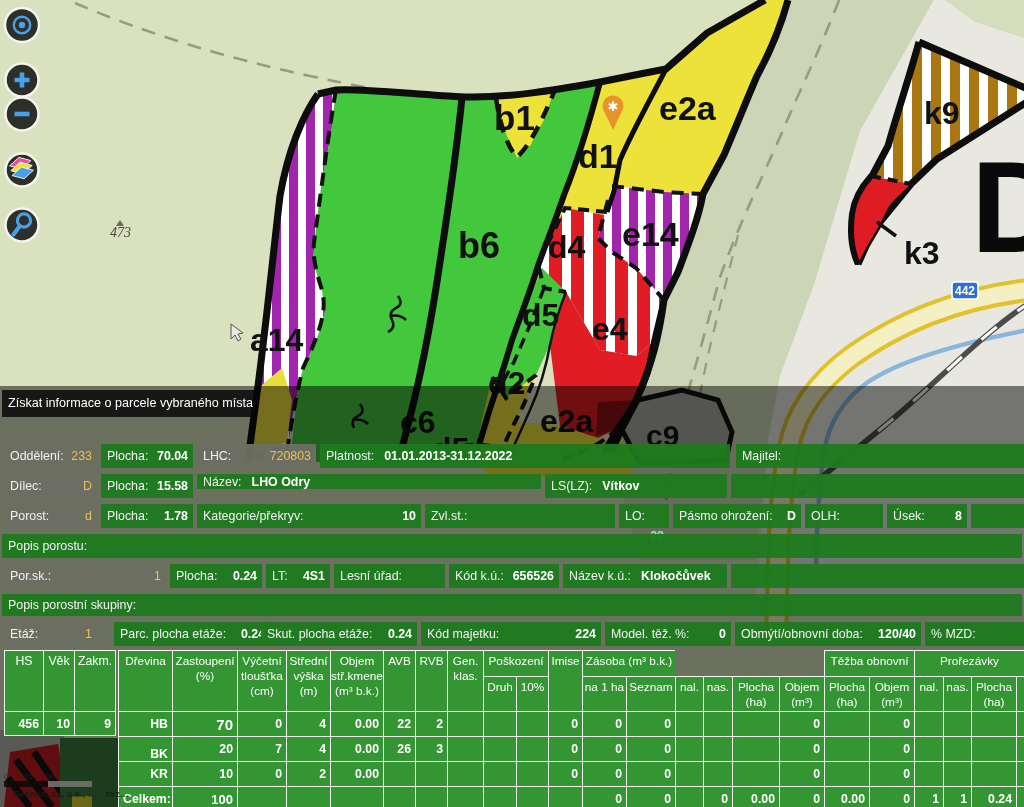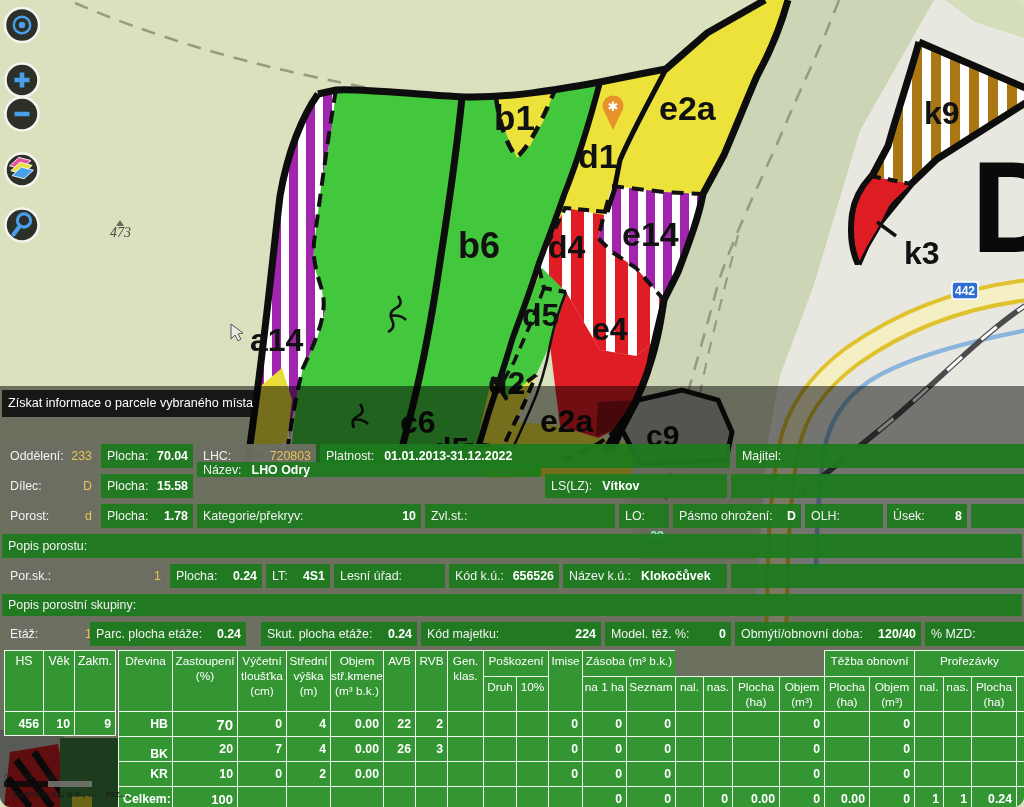--- a/index.html
+++ b/index.html
@@ -1,17 +1,17 @@
 <!DOCTYPE html>
 <html><head>
 <meta charset="utf-8">
 <style>
 html,body{margin:0;padding:0;width:1024px;height:807px;overflow:hidden;background:#d9e1bf;
 font-family:"Liberation Sans",sans-serif;}
-#stage{position:relative;width:1024px;height:807px;overflow:hidden;border-radius:11px;}
+#stage{position:relative;width:1024px;height:807px;overflow:hidden;}
 #map{position:absolute;left:0;top:0;}
 #shade{position:absolute;left:0;top:386px;width:1024px;height:421px;background:rgba(0,0,0,0.5);}
 #title{position:absolute;left:2px;top:390px;width:252px;height:27px;background:rgba(8,8,8,0.85);
 color:#fff;font-size:12.6px;line-height:27px;padding-left:6px;box-sizing:border-box;white-space:nowrap;}
 .bx{position:absolute;box-sizing:border-box;display:flex;align-items:center;white-space:nowrap;}
 .bx .lb{color:#f2f2f2;font-size:12.4px;margin-left:6px;}
 .bx .vr{font-weight:bold;font-size:12.4px;margin-left:auto;margin-right:5px;}
 .bx .vl{font-weight:bold;font-size:12.4px;color:#fff;}
 .tc{position:absolute;box-sizing:border-box;color:#fff;overflow:hidden;}
 #attrib{position:absolute;left:13px;top:788px;font-size:9.5px;color:rgba(25,25,20,0.8);font-weight:bold;white-space:nowrap;}
@@ -192,21 +192,21 @@
       <span class="lb">Majitel:</span>
     </div>
 <div class="bx" style="left:4px;top:474px;width:93px;height:24px;background:rgba(108,110,97,0.96)">
       <span class="lb">Dílec:</span>
       <span class="vr" style="color:#e9c258;font-weight:normal;">D</span>
     </div>
 <div class="bx" style="left:101px;top:474px;width:92px;height:24px;background:rgba(30,122,30,0.95)">
       <span class="lb">Plocha:</span>
       <span class="vr" style="color:#fff;">15.58</span>
     </div>
-<div class="bx" style="left:197px;top:462px;width:344px;height:15px;background:rgba(30,122,30,0.95)">
+<div class="bx" style="left:197px;top:474px;width:344px;height:15px;background:rgba(30,122,30,0.95)">
       <span class="lb">Název:</span>
       <span class="vl" style="color:#fff;margin-left:10px;">LHO Odry</span>
     </div>
 <div class="bx" style="left:545px;top:474px;width:182px;height:24px;background:rgba(30,122,30,0.95)">
       <span class="lb">LS(LZ):</span>
       <span class="vl" style="color:#fff;margin-left:10px;">Vítkov</span>
     </div>
 <div class="bx" style="left:731px;top:474px;width:293px;height:24px;background:rgba(30,122,30,0.95)"></div>
 <div class="bx" style="left:4px;top:504px;width:93px;height:24px;background:rgba(108,110,97,0.96)">
       <span class="lb">Porost:</span>
@@ -266,21 +266,21 @@
       <span class="vl" style="color:#fff;margin-left:10px;">Klokočůvek</span>
     </div>
 <div class="bx" style="left:731px;top:564px;width:293px;height:24px;background:rgba(30,122,30,0.95)"></div>
 <div class="bx" style="left:2px;top:594px;width:1020px;height:22px;background:rgba(30,122,30,0.95)">
       <span class="lb">Popis porostní skupiny:</span>
     </div>
 <div class="bx" style="left:4px;top:622px;width:93px;height:24px;background:rgba(108,110,97,0.96)">
       <span class="lb">Etáž:</span>
       <span class="vr" style="color:#e9c258;font-weight:normal;">1</span>
     </div>
-<div class="bx" style="left:90px;top:622px;width:156px;height:24px;background:rgba(30,122,30,0.95)">
+<div class="bx" style="left:114px;top:622px;width:156px;height:24px;background:rgba(30,122,30,0.95)">
       <span class="lb">Parc. plocha etáže:</span>
       <span class="vr" style="color:#fff;">0.24</span>
     </div>
 <div class="bx" style="left:261px;top:622px;width:156px;height:24px;background:rgba(30,122,30,0.95)">
       <span class="lb">Skut. plocha etáže:</span>
       <span class="vr" style="color:#fff;">0.24</span>
     </div>
 <div class="bx" style="left:421px;top:622px;width:180px;height:24px;background:rgba(30,122,30,0.95)">
       <span class="lb">Kód majetku:</span>
       <span class="vr" style="color:#fff;">224</span>

